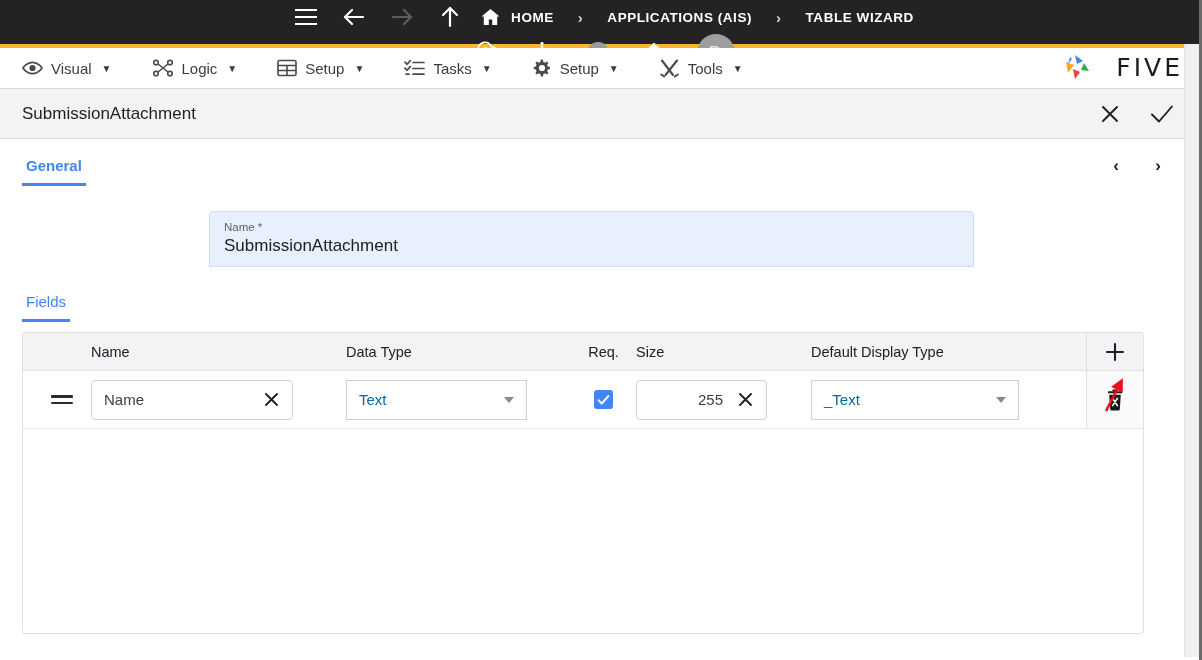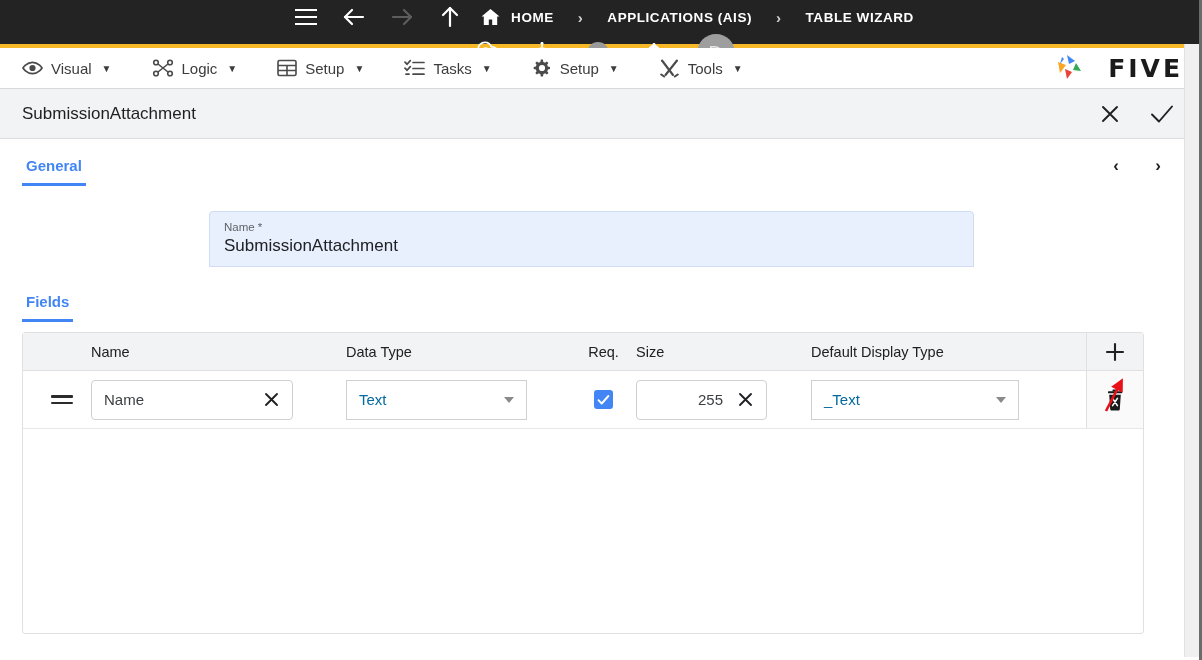--- a/index.html
+++ b/index.html
@@ -75,21 +75,21 @@
     margin-right: 16px;
     color: #3c3c3c;
     font-size: 15px;
     white-space: nowrap;
   }
   .menu-icon { display: flex; align-items: center; color: #4a4a4a; }
   .caret { font-size: 10px; color: #3c3c3c; margin-left: 2px; }
   .brand {
     position: absolute; right: 16px; top: 50%;
     transform: translateY(-50%);
-    display: flex; align-items: center; gap: 23px; font-weight: bold;
+    display: flex; align-items: flex-start; gap: 23px;
   }
   .brand-text {
     font-size: 25px; letter-spacing: 3px; color: #1b1b1b;
     font-family: "DejaVu Sans", sans-serif;
   }
 
   
   .titlebar {
     height: 50px;
     background: #f1f3f4;
@@ -138,21 +138,21 @@
     border-radius: 4px 4px 0 0;
     padding: 9px 0 10px 14px;
   }
   .namefield .lbl { font-size: 11.5px; color: #5f6368; margin-bottom: 3px; }
   .namefield .val { font-size: 17px; color: #202124; }
 
   
   .fields-tabrow { margin-top: 26px; display: flex; }
   .tab-fields {
     padding: 0 4px 9px 4px;
-    color: #4285f4; font-size: 15px; font-weight: bold;
+    color: #4285f4; font-size: 15px; font-weight: normal;
     border-bottom: 3px solid #4285f4;
   }
 
   
   .table {
     margin-top: 10px;
     width: 1122px;
     border: 1px solid #e0e0e0;
     border-radius: 3px;
     height: 302px;

